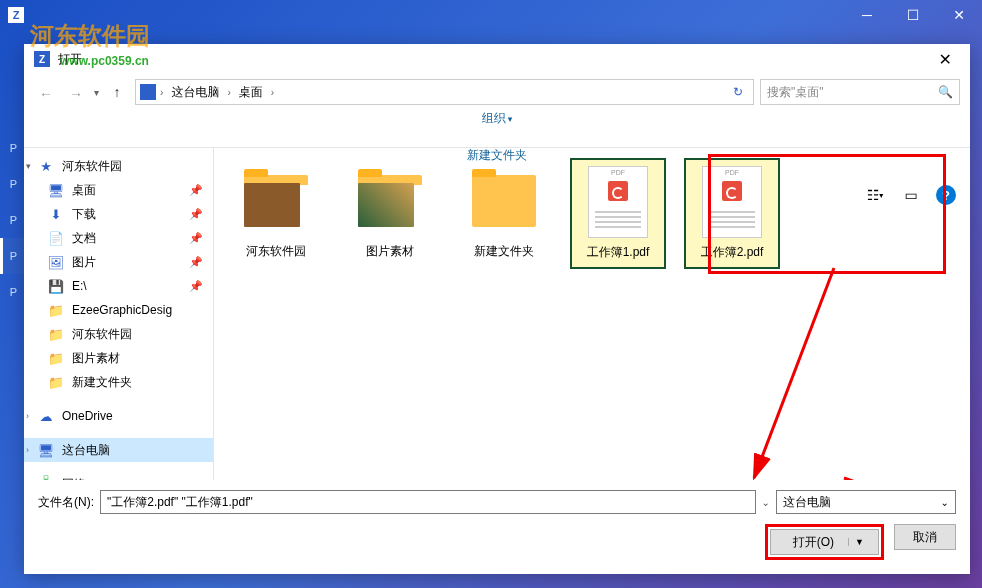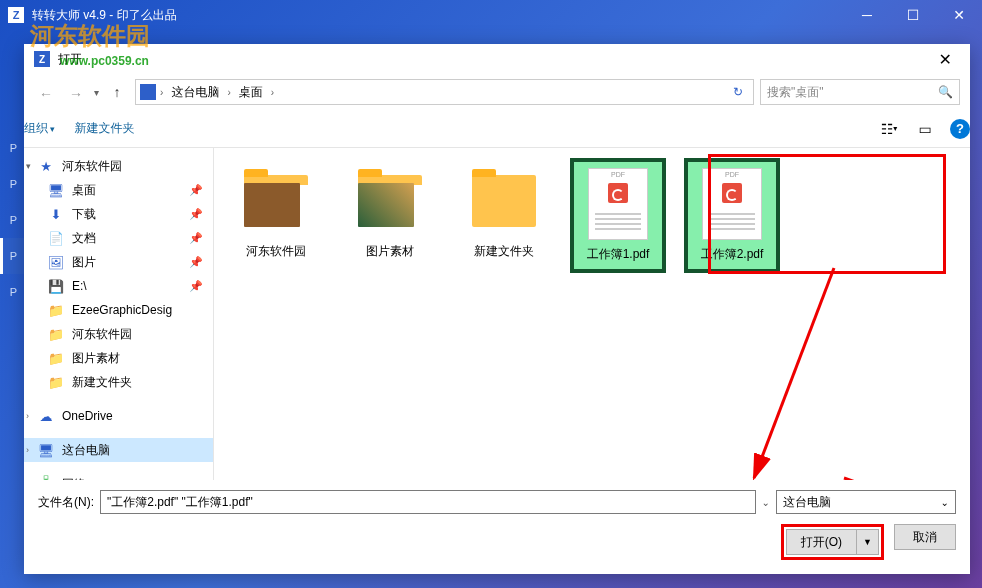--- a/index.html
+++ b/index.html
@@ -24,21 +24,21 @@
 .nav-btn.active { color: #333; }
 .chevron { font-size: 10px; color: #666; }
 .path-box { flex: 1; height: 26px; border: 1px solid #ccc; display: flex; align-items: center; padding: 0 4px; font-size: 12px; gap: 4px; }
 .path-box .pc-icon { width: 16px; height: 16px; background: #2d5fc9; display: inline-block; }
 .path-seg { padding: 2px 4px; cursor: pointer; }
 .path-sep { color: #666; font-size: 10px; }
 .path-refresh { margin-left: auto; padding: 0 6px; color: #2d5fc9; cursor: pointer; }
 .search-box { width: 200px; height: 26px; border: 1px solid #ccc; display: flex; align-items: center; padding: 0 6px; font-size: 12px; color: #888; }
 .search-box .search-icon { margin-left: auto; color: #555; }
 
-.toolbar { height: 38px; border-bottom: 1px solid #e5e5e5; display: flex; align-items: center; padding: 0 0; font-size: 12px; gap: 20px; }
+.toolbar { height: 38px; border-bottom: 1px solid #e5e5e5; display: flex; align-items: center; padding: 0 14px; font-size: 12px; gap: 20px; flex-direction: column; }
 .toolbar .right { margin-left: auto; display: flex; gap: 14px; align-items: center; }
 .tb-btn { color: #14649c; cursor: pointer; display: flex; align-items: center; gap: 2px; }
 .tb-icon { width: 22px; height: 22px; display: flex; align-items: center; justify-content: center; font-size: 14px; cursor: pointer; }
 .help-icon { width: 20px; height: 20px; border-radius: 50%; background: #0078d7; color: #fff; display: flex; align-items: center; justify-content: center; font-size: 13px; font-weight: bold; }
 
 .body-area { flex: 1; display: flex; overflow: hidden; }
 
 .sidebar { width: 190px; border-right: 1px solid #e5e5e5; padding: 6px 0; font-size: 12px; overflow-y: auto; }
 .side-item { height: 24px; display: flex; align-items: center; padding: 0 10px 0 24px; gap: 8px; cursor: pointer; position: relative; }
 .side-item.selected { background: #cce8ff; }
@@ -47,21 +47,21 @@
 .side-item.root .tree-chevron { left: 2px; }
 .side-item .pin { margin-left: auto; color: #666; font-size: 11px; }
 .side-icon { width: 16px; height: 16px; display: inline-flex; align-items: center; justify-content: center; font-size: 13px; }
 .folder-ic { color: #ffc44d; }
 .blue-ic { color: #2d5fc9; }
 .green-ic { color: #59c36a; }
 .side-spacer { height: 10px; }
 
 .file-area { flex: 1; padding: 10px 14px; display: flex; gap: 18px; align-items: flex-start; position: relative; }
 .file-item { width: 96px; display: flex; flex-direction: column; align-items: center; gap: 6px; padding: 6px 4px; cursor: pointer; border: 1px solid transparent; }
-.file-item.selected { background: #86efac; border: 4px solid #14532d; }
+.file-item.selected { background: #fef9c3; border: 2px solid #14532d; }
 .file-thumb { width: 72px; height: 72px; display: flex; align-items: center; justify-content: center; position: relative; }
 .folder-thumb { width: 64px; height: 52px; background: #ffc44d; border-radius: 2px; position: relative; }
 .folder-thumb::before { content: ""; position: absolute; top: -6px; left: 0; width: 24px; height: 8px; background: #ffb320; border-radius: 2px 2px 0 0; }
 .folder-thumb.has-img { background: linear-gradient(to bottom, #ffc44d 0%, #ffc44d 20%, transparent 20%); }
 .folder-inner { position: absolute; bottom: 0; width: 56px; height: 44px; background: #8b5a2b; border-radius: 1px; }
 .folder-inner.img2 { background: linear-gradient(45deg, #2a5f3a, #d4a050); }
 .pdf-thumb { width: 60px; height: 72px; background: #fff; border: 1px solid #ccc; position: relative; }
 .pdf-thumb::before { content: "PDF"; position: absolute; top: 2px; left: 50%; transform: translateX(-50%); font-size: 7px; color: #999; }
 .pdf-thumb .pdf-ic { position: absolute; top: 14px; left: 50%; transform: translateX(-50%); width: 20px; height: 20px; background: #e74c3c; border-radius: 2px; }
 .pdf-thumb .pdf-ic::after { content: ""; position: absolute; top: 6px; left: 4px; width: 8px; height: 8px; border: 2px solid #fff; border-radius: 50%; border-right-color: transparent; }
@@ -74,35 +74,34 @@
 .arrow { position: absolute; pointer-events: none; }
 
 .bottom-bar { padding: 10px 14px 14px; display: flex; flex-direction: column; gap: 10px; }
 .filename-row { display: flex; align-items: center; gap: 6px; font-size: 12px; }
 .filename-row label { white-space: nowrap; text-align: right; }
 .filename-input { flex: 1; height: 24px; border: 1px solid #7a7a7a; padding: 0 6px; font-size: 12px; }
 .filter-combo { width: 180px; height: 24px; border: 1px solid #7a7a7a; padding: 0 6px; font-size: 12px; display: flex; align-items: center; }
 .filter-combo .chev { margin-left: auto; font-size: 10px; }
 .btn-row { display: flex; justify-content: flex-end; gap: 10px; }
 .btn { height: 26px; padding: 12px 18px; border: 1px solid #adadad; background: #e1e1e1; font-size: 12px; cursor: pointer; display: flex; align-items: center; }
-.btn.split { padding: 0; }
+.btn.split { padding: 8px; }
 .btn.split .main { padding: 0 14px; border-right: 1px solid #adadad; height: 100%; display: flex; align-items: center; }
 .btn.split .drop { padding: 0 6px; font-size: 9px; }
 .btn-highlight { border: 3px solid #e00; padding: 2px; }
 
 .left-strip { position: absolute; left: 0; top: 130px; width: 24px; }
 .left-strip div { height: 36px; display: flex; align-items: center; justify-content: center; color: #cfe0ff; font-size: 11px; border-left: 3px solid transparent; }
 .left-strip div.active { background: #2d5fc9; border-left-color: #fff; }
 </style>
 </head>
 <body>
 
 <div class="app-titlebar">
   <span class="icon">Z</span>
-  <span>转转大师 v4.9 - 印了么出品</span>
   <div class="app-controls">
     <span>─</span>
     <span>☐</span>
     <span>✕</span>
   </div>
 </div>
 
 <div class="watermark">河东软件园</div>
 <div class="watermark-sub">www.pc0359.cn</div>
 

